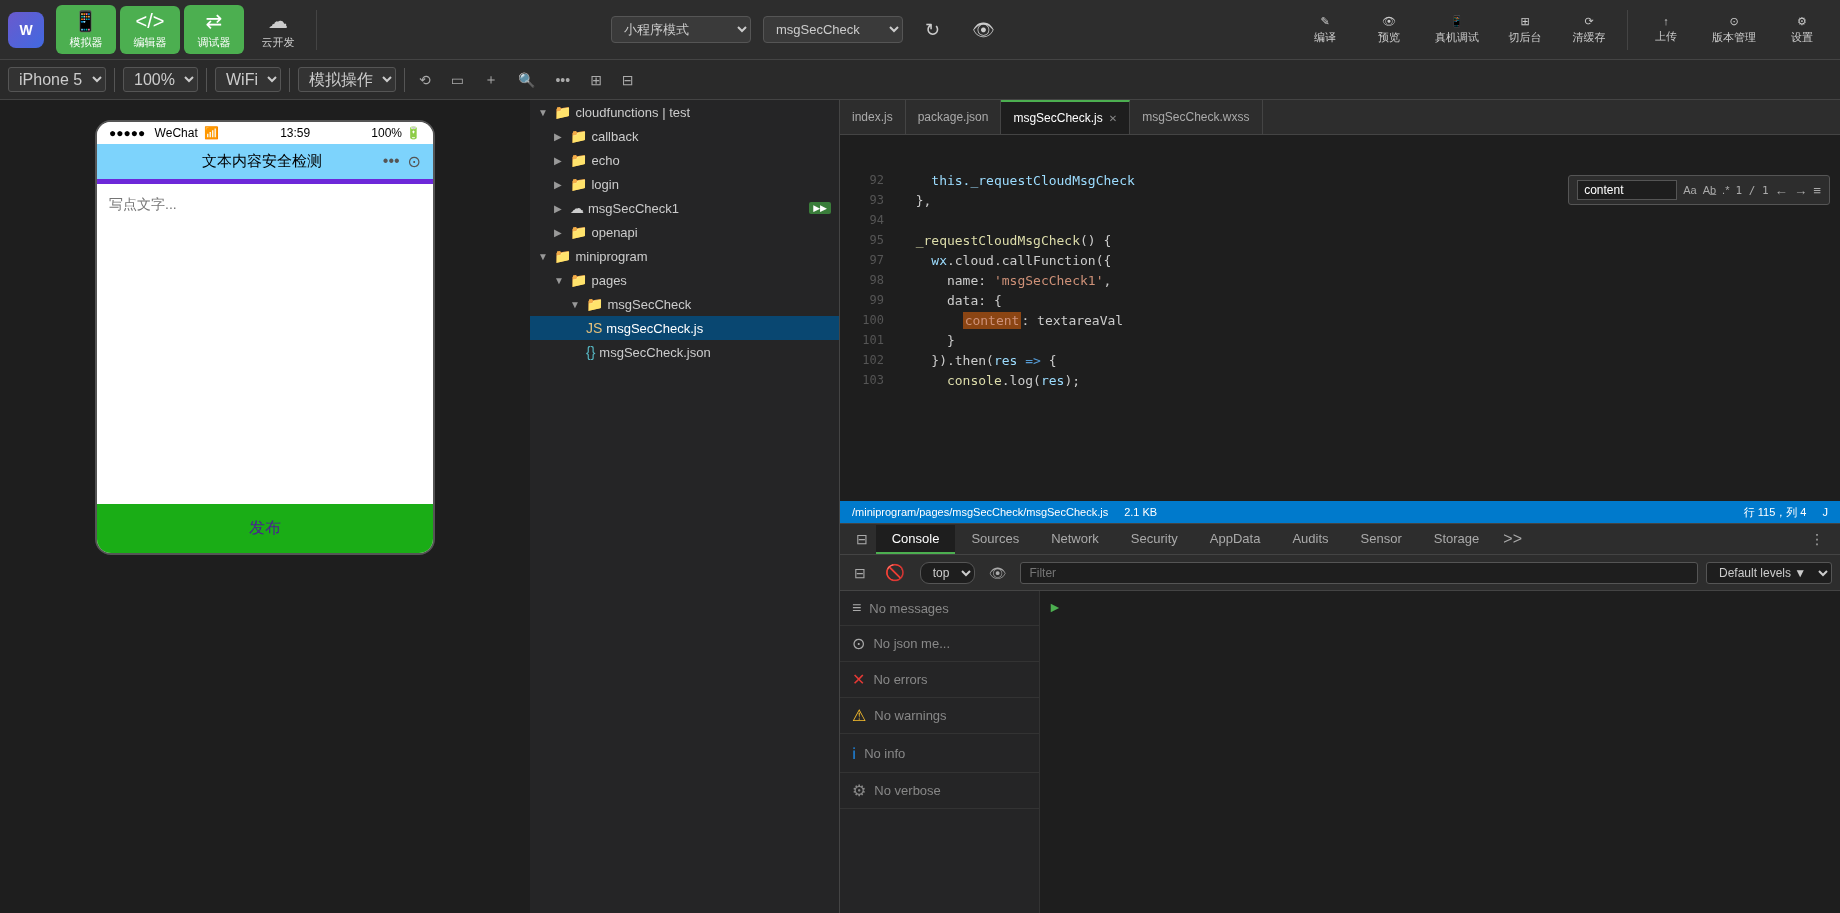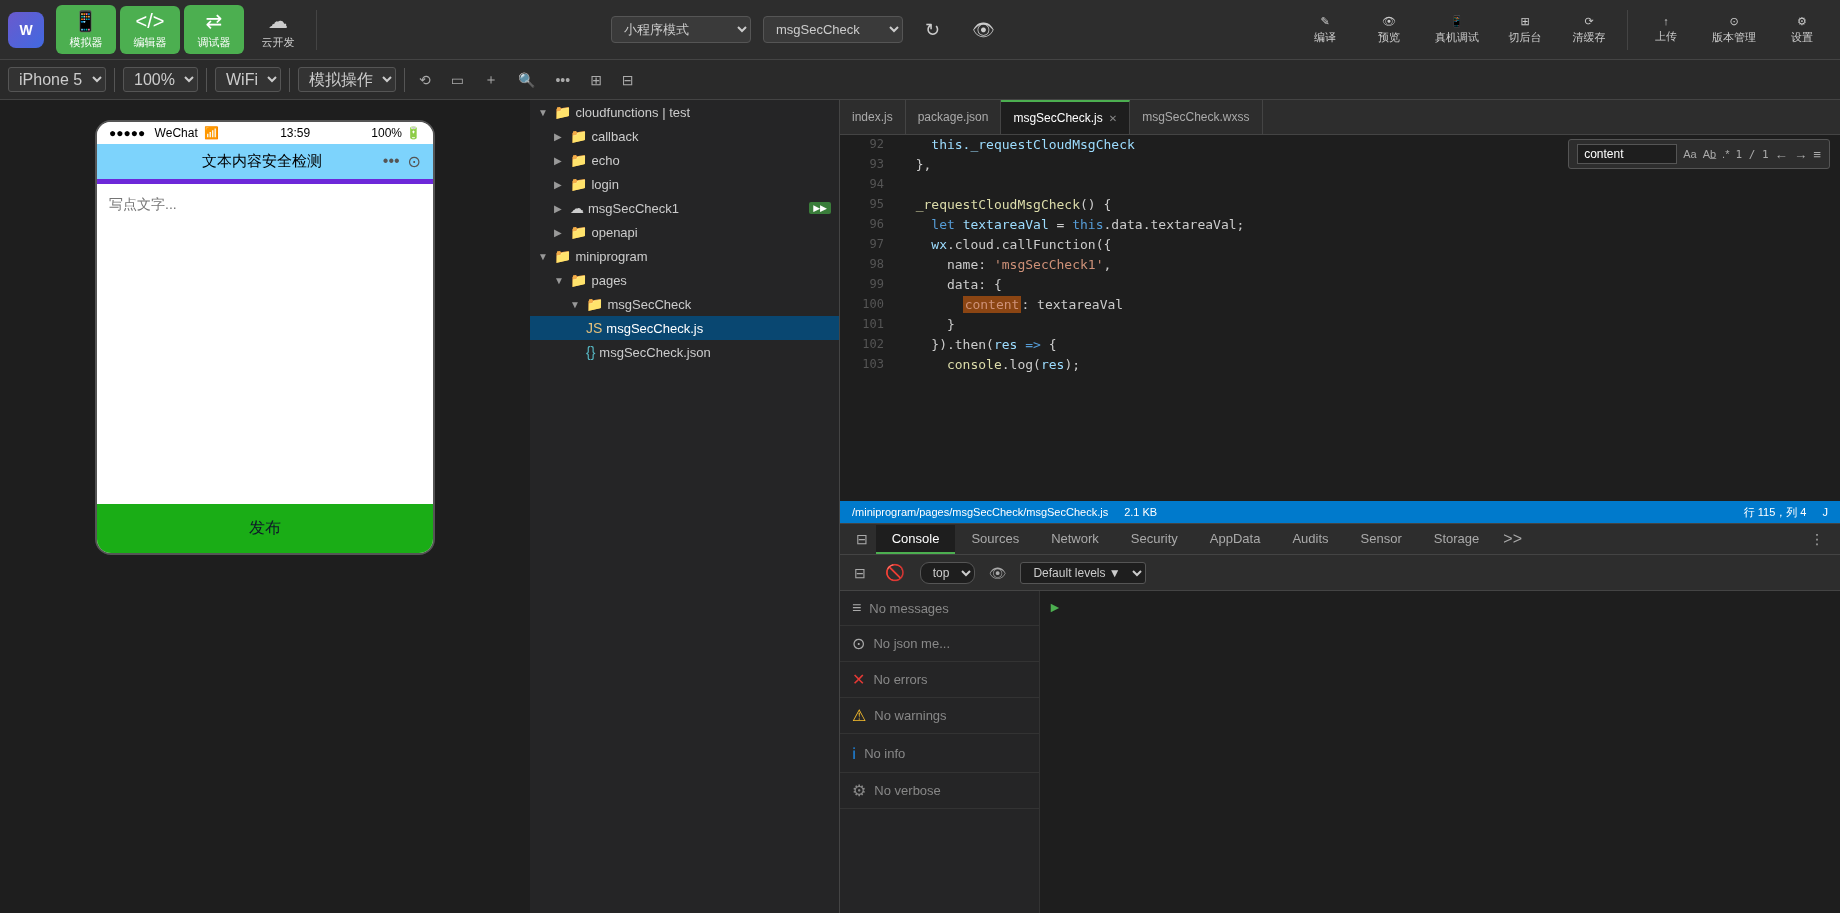--- a/index.html
+++ b/index.html
@@ -87,21 +87,21 @@
     }
     .phone-title { font-size: 15px; font-weight: 500; color: #000; text-align: center; flex: 1; }
     .phone-nav-icons { display: flex; gap: 8px; color: #555; }
     .phone-content { background: white; min-height: 320px; }
     .phone-textarea {
       width: 100%; min-height: 200px; border: none; outline: none;
       padding: 12px; font-size: 14px; color: #a21caf; resize: none;
       font-family: inherit; background: white;
     }
     .phone-bottom-btn {
-      background: #1aad16; color: #0f172a; border: none;
+      background: #1aad16; color: #4c1d95; border: none;
       width: 100%; padding: 14px; font-size: 16px;
       cursor: pointer; text-align: center;
     }
 
     
     .file-tree-panel {
       width: 310px; background: #252526;
       border-right: 1px solid #444; overflow-y: auto;
       flex-shrink: 0;
     }
@@ -460,21 +460,21 @@
       </div>
       <div class="editor-tab active">
         <span>msgSecCheck.js</span>
         <span class="close-btn">✕</span>
       </div>
       <div class="editor-tab">
         <span>msgSecCheck.wxss</span>
       </div>
     </div>
 
-    <div class="code-editor" style="height: 280px; position: relative;">
+    <div class="code-editor" style="height: 280px; position: relative; margin-top: 36px;">
 
       <div style="position:absolute;right:10px;top:4px;background:#2d2d2d;border:1px solid #555;display:flex;align-items:center;gap:6px;padding:4px 8px;z-index:10;border-radius:3px;font-size:12px;">
         <input type="text" value="content" style="background: rgb(30, 30, 30); border: 1px solid rgb(85, 85, 85); color: white; padding: 2px 6px; font-size: 12px; width: 100px; outline: none;">
         <button style="background:transparent;border:none;color:#aaa;cursor:pointer;font-size:11px;">Aa</button>
         <button style="background:transparent;border:none;color:#aaa;cursor:pointer;font-size:11px;">Ab̲</button>
         <button style="background:transparent;border:none;color:#aaa;cursor:pointer;font-size:11px;">.*</button>
         <span style="color:#aaa;font-size:11px;">1 / 1</span>
         <button style="background:transparent;border:none;color:#aaa;cursor:pointer;">←</button>
         <button style="background:transparent;border:none;color:#aaa;cursor:pointer;">→</button>
         <button style="background:transparent;border:none;color:#aaa;cursor:pointer;">≡</button>
@@ -493,24 +493,20 @@
       <div class="code-line">
         <span class="line-num">94</span>
         <span class="code-content"></span>
       </div>
 
       <div class="code-line">
         <span class="line-num">95</span>
         <span class="code-content">  <span class="fn">_requestCloudMsgCheck</span>() {</span>
       </div>
 
-      <div class="code-line">
-        <span class="line-num">96</span>
-        <span class="code-content">    <span class="kw">let</span> <span class="prop">textareaVal</span> = <span class="kw">this</span>.data.textareaVal;</span>
-      </div>
 
       <div class="code-line">
         <span class="line-num">97</span>
         <span class="code-content">    <span class="prop">wx</span>.cloud.callFunction({</span>
       </div>
 
       <div class="code-line">
         <span class="line-num">98</span>
         <span class="code-content">      name: <span class="str">'msgSecCheck1'</span>,</span>
       </div>
@@ -583,20 +579,21 @@
         </div>
       </div>
 
       <div class="console-toolbar">
         <button class="console-icon-btn">⊟</button>
         <button class="console-icon-btn" style="font-size:16px;">🚫</button>
         <select class="console-select">
           <option>top</option>
         </select>
         <button class="console-icon-btn">👁</button>
+        <input type="text" class="console-filter-input" placeholder="Filter" style="">
         <select class="console-levels-select">
           <option>Default levels ▼</option>
         </select>
       </div>
 
       <div class="console-messages">
         <div class="console-left">
 
           <div class="console-msg-item">
             <span class="console-msg-icon" style="color:#aaa;">≡</span>

